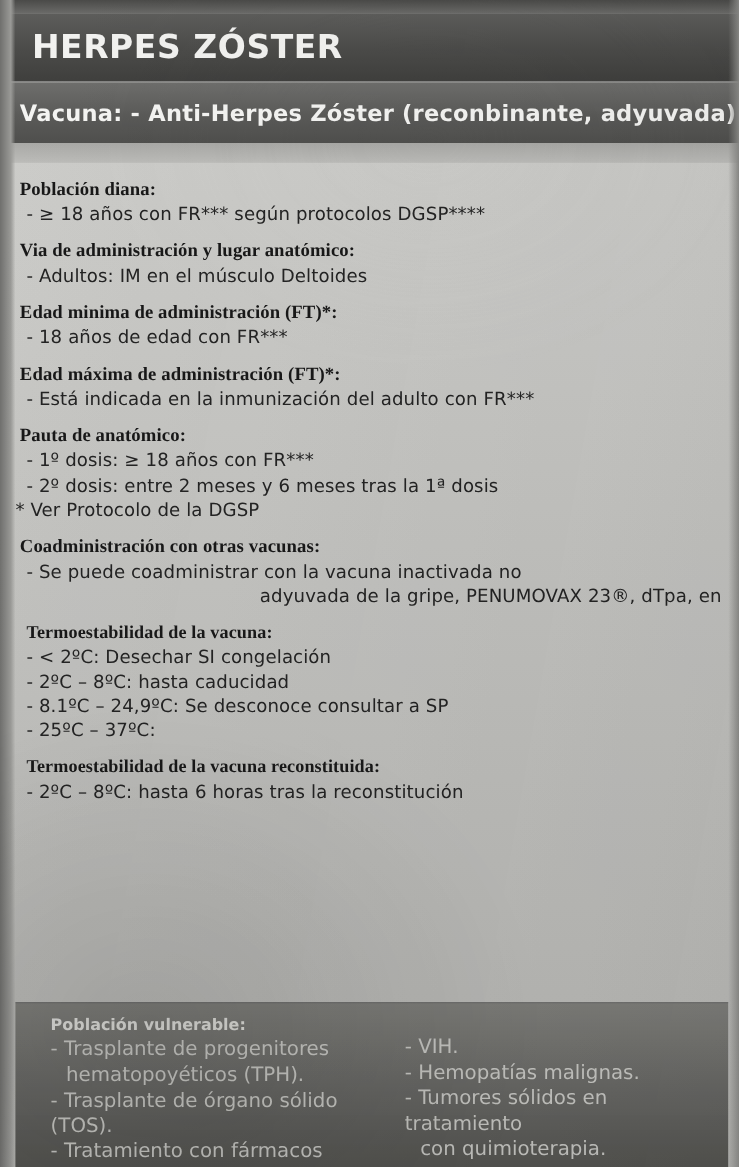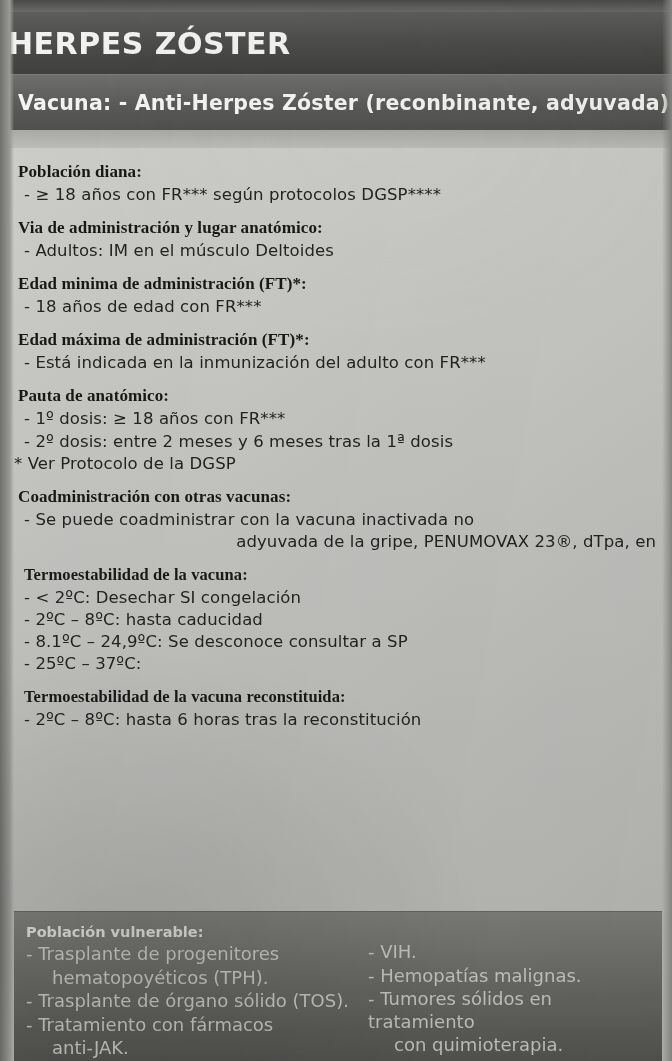--- a/index.html
+++ b/index.html
@@ -54,21 +54,21 @@
   }
 
   
   .title-band {
     position: relative;
     margin-top: 12px;
     height: 62px;
     background: linear-gradient(180deg, #5d5d5b 0%, #4c4c4a 50%, #3f3f3d 100%);
     display: flex;
     align-items: center;
-    padding-left: 8px;
+    padding-left: 29px;
     box-sizing: border-box;
   }
   .title-band h1 {
     margin: 0;
     color: #f2f2f0;
     font-size: 30px;
     font-weight: bold;
     letter-spacing: .5px;
     font-family: "DejaVu Sans", sans-serif;
   }
@@ -133,21 +133,21 @@
 
   
   .bottom-panel {
     position: absolute;
     left: 14px;
     right: 10px;
     bottom: 0;
     height: 150px;
     background: linear-gradient(180deg, rgba(120,120,117,0.95) 0%, rgba(96,96,93,0.95) 55%, rgba(78,78,75,0.97) 100%);
     box-sizing: border-box;
-    padding: 12px 14px 6px 12px;
+    padding: 12px 14px 6px 32px;
     display: flex;
     gap: 10px;
     color: #d8d8d4;
     border-top: 1px solid rgba(255,255,255,0.12);
   }
   .bp-col { flex: 1; }
   .bp-col.right { flex: 0 0 280px; padding-top: 16px; }
   .bp-head {
     font-size: 14.5px;
     font-weight: bold;
@@ -155,21 +155,21 @@
     margin-bottom: 3px;
     opacity: .92;
   }
   .bp-line {
     font-size: 18px;
     line-height: 1.25;
     color: #cfcfcb;
     opacity: .88;
     margin: 1px 0;
   }
-  .bp-line.cont { margin-left: 26px; }
+  .bp-line.cont { margin-left: 14px; }
   .blur {
     filter: blur(0.35px);
   }
 </style>
 </head>
 <body>
 
 <div class="page">
 
   <div class="top-strip"></div>

